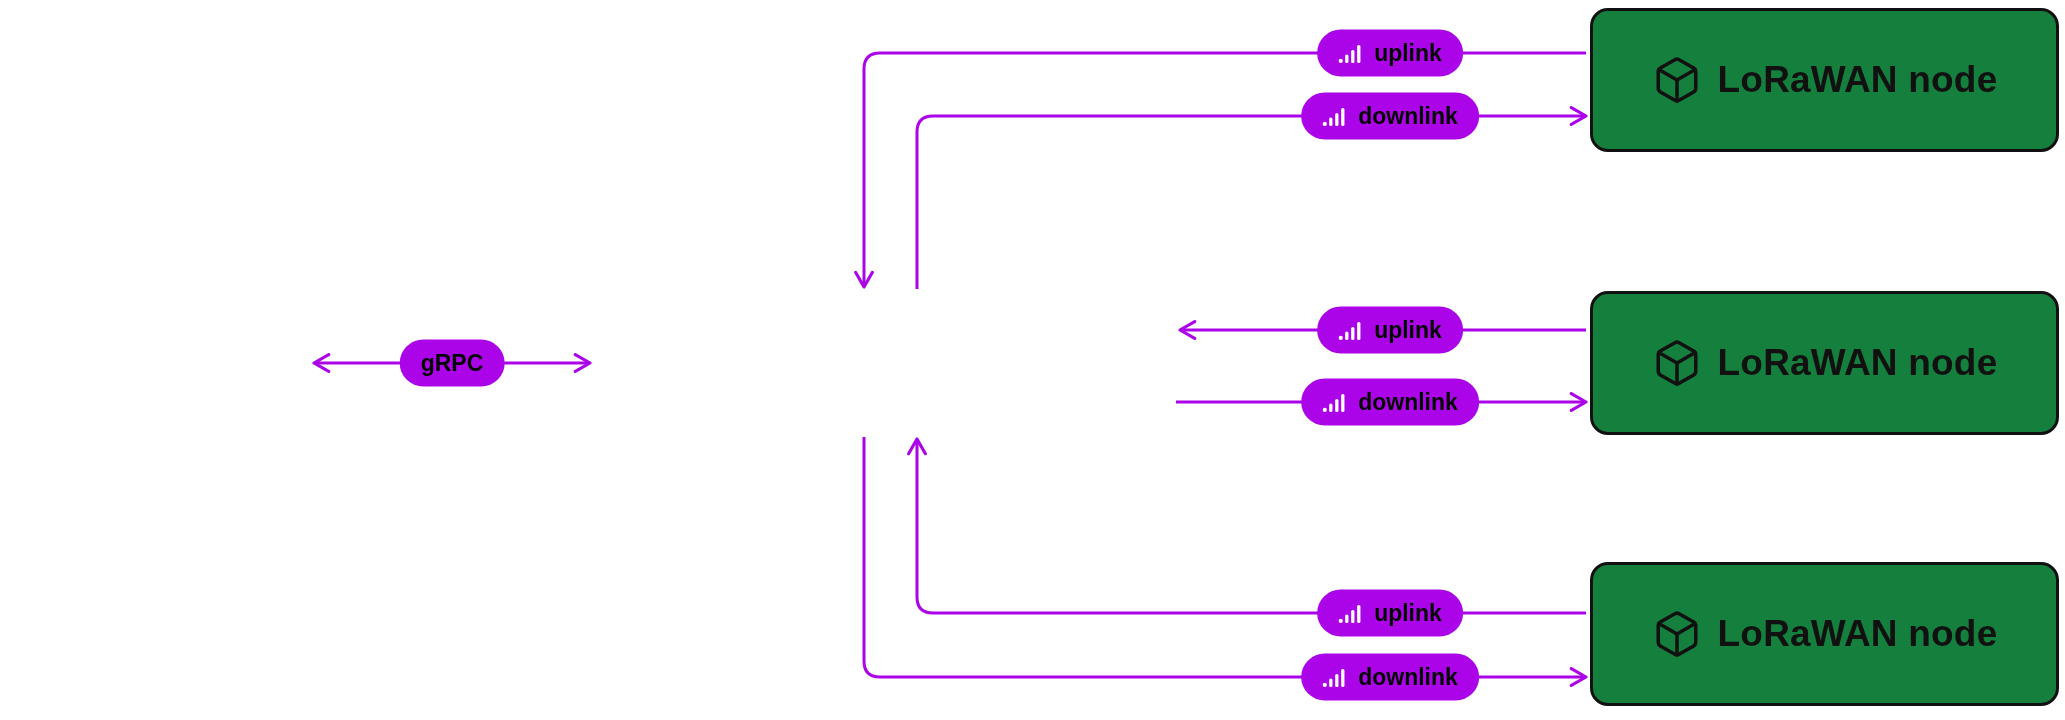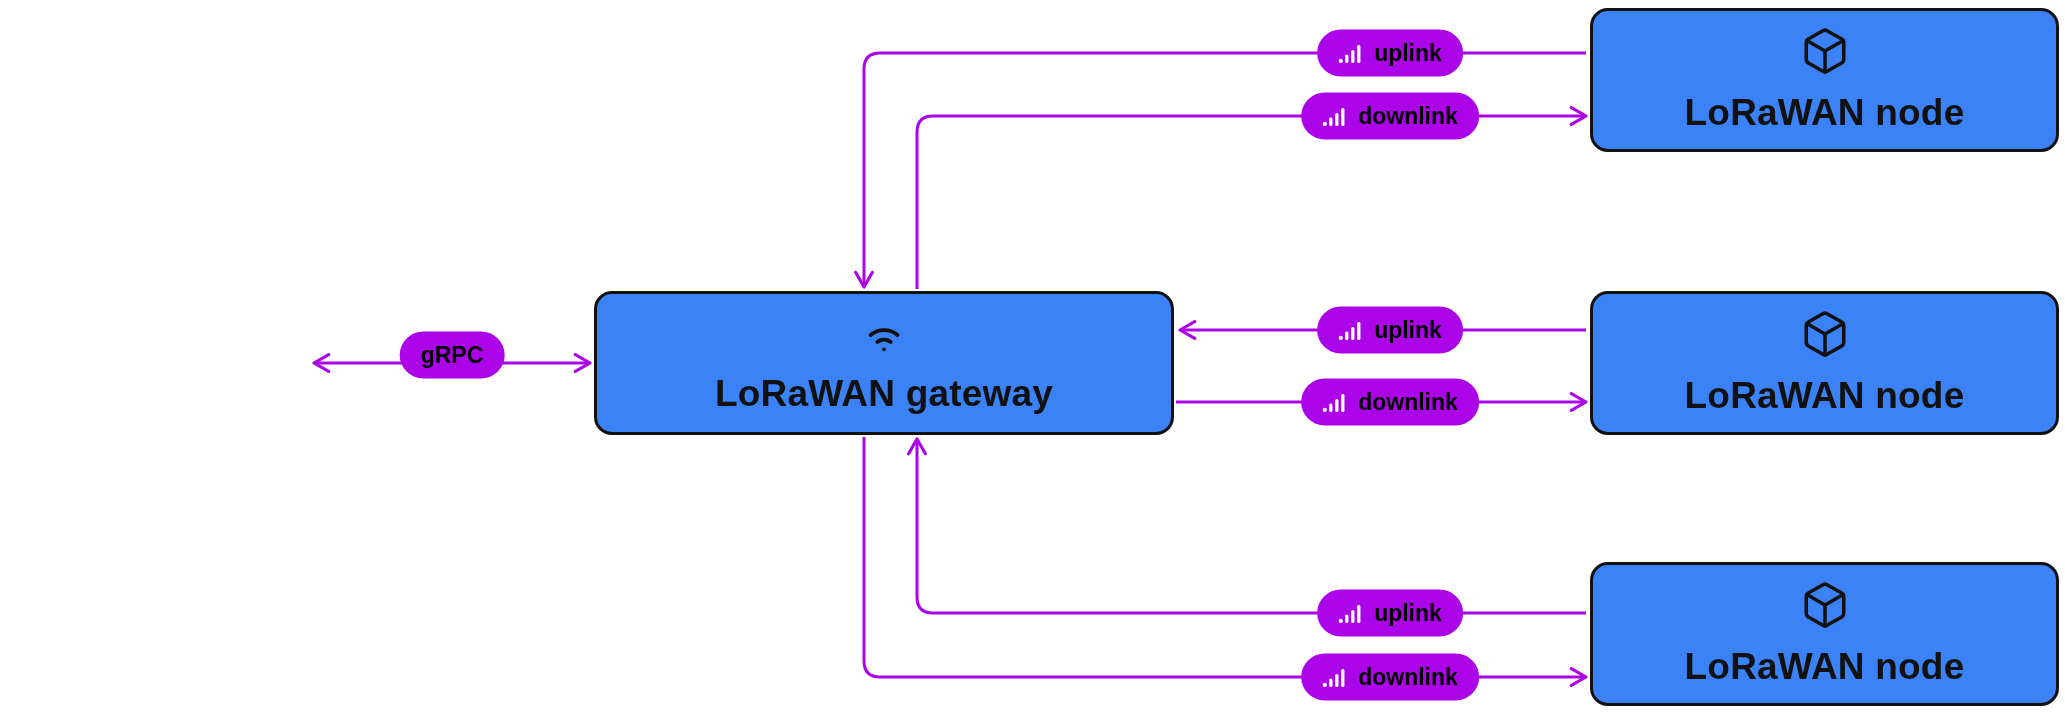--- a/index.html
+++ b/index.html
@@ -29,31 +29,30 @@
     stroke: var(--accent);
     stroke-width: 3;
     fill: none;
   }
   .arrowhead path {
     stroke: var(--accent);
     fill: none;
   }
   .box {
     position: absolute;
-    background: #3b82f6;
+    background: #15803d;
     border: 3px solid var(--ink);
     border-radius: 18px;
     display: flex;
     align-items: center;
     justify-content: center;
     gap: 16px;
     z-index: 2;
     color: var(--ink);
     box-sizing: border-box;
-    flex-direction: column;
   }
   .box-label {
     font-size: 37px;
     font-weight: 600;
     letter-spacing: 0.2px;
     color: var(--ink);
     white-space: nowrap;
   }
   .box-icon {
     display: inline-flex;
@@ -105,30 +104,20 @@
     <path class="wire" d="M 917 289 L 917 132 Q 917 116 933 116 L 1586 116" marker-end="url(#arrow)"></path>
 
     <path class="wire" d="M 1586 330 L 1180 330" marker-end="url(#arrow)"></path>
     <path class="wire" d="M 1176 402 L 1586 402" marker-end="url(#arrow)"></path>
 
     <path class="wire" d="M 1586 613 L 933 613 Q 917 613 917 597 L 917 439" marker-end="url(#arrow)"></path>
     <path class="wire" d="M 864 437 L 864 661 Q 864 677 880 677 L 1586 677" marker-end="url(#arrow)"></path>
   </svg>
 
 
-  <div class="box" style="left:594px; top:291px; width:580px; height:144px;">
-    <span class="box-icon">
-      <svg width="46" height="46" viewBox="0 0 24 24" fill="none" stroke="currentColor" stroke-width="2" stroke-linecap="round" stroke-linejoin="round">
-        <path d="M5 12.55a11 11 0 0 1 14.08 0"></path>
-        <path d="M8.53 16.11a6 6 0 0 1 6.95 0"></path>
-        <path d="M12 20h.01"></path>
-      </svg>
-    </span>
-    <span class="box-label">LoRaWAN gateway</span>
-  </div>
 
   <div class="box" style="left:1590px; top:8px; width:469px; height:144px;">
     <span class="box-icon">
       <svg width="50" height="50" viewBox="0 0 24 24" fill="none" stroke="currentColor" stroke-width="1.7" stroke-linecap="round" stroke-linejoin="round">
         <path d="M21 16V8a2 2 0 0 0-1-1.73l-7-4a2 2 0 0 0-2 0l-7 4A2 2 0 0 0 3 8v8a2 2 0 0 0 1 1.73l7 4a2 2 0 0 0 2 0l7-4A2 2 0 0 0 21 16z"></path>
         <polyline points="3.27 6.96 12 12.01 20.73 6.96"></polyline>
         <line x1="12" y1="22.08" x2="12" y2="12"></line>
       </svg>
     </span>
     <span class="box-label">LoRaWAN node</span>
@@ -149,21 +138,21 @@
     <span class="box-icon">
       <svg width="50" height="50" viewBox="0 0 24 24" fill="none" stroke="currentColor" stroke-width="1.7" stroke-linecap="round" stroke-linejoin="round">
         <path d="M21 16V8a2 2 0 0 0-1-1.73l-7-4a2 2 0 0 0-2 0l-7 4A2 2 0 0 0 3 8v8a2 2 0 0 0 1 1.73l7 4a2 2 0 0 0 2 0l7-4A2 2 0 0 0 21 16z"></path>
         <polyline points="3.27 6.96 12 12.01 20.73 6.96"></polyline>
         <line x1="12" y1="22.08" x2="12" y2="12"></line>
       </svg>
     </span>
     <span class="box-label">LoRaWAN node</span>
   </div>
 
-  <div class="pill" style="left:452px; top:355px;">
+  <div class="pill" style="left:452px; top:363px;">
     <span class="pill-label">gRPC</span>
   </div>
 
   <div class="pill" style="left:1390px; top:53px;">
     <span class="pill-icon">
       <svg width="26" height="20" viewBox="0 0 26 20" fill="currentColor">
         <circle cx="2.6" cy="17.4" r="2.1"></circle>
         <rect x="7" y="11" width="3.3" height="8.5" rx="1.5"></rect>
         <rect x="13" y="6.5" width="3.3" height="13" rx="1.5"></rect>
         <rect x="19" y="1.5" width="3.3" height="18" rx="1.5"></rect>

